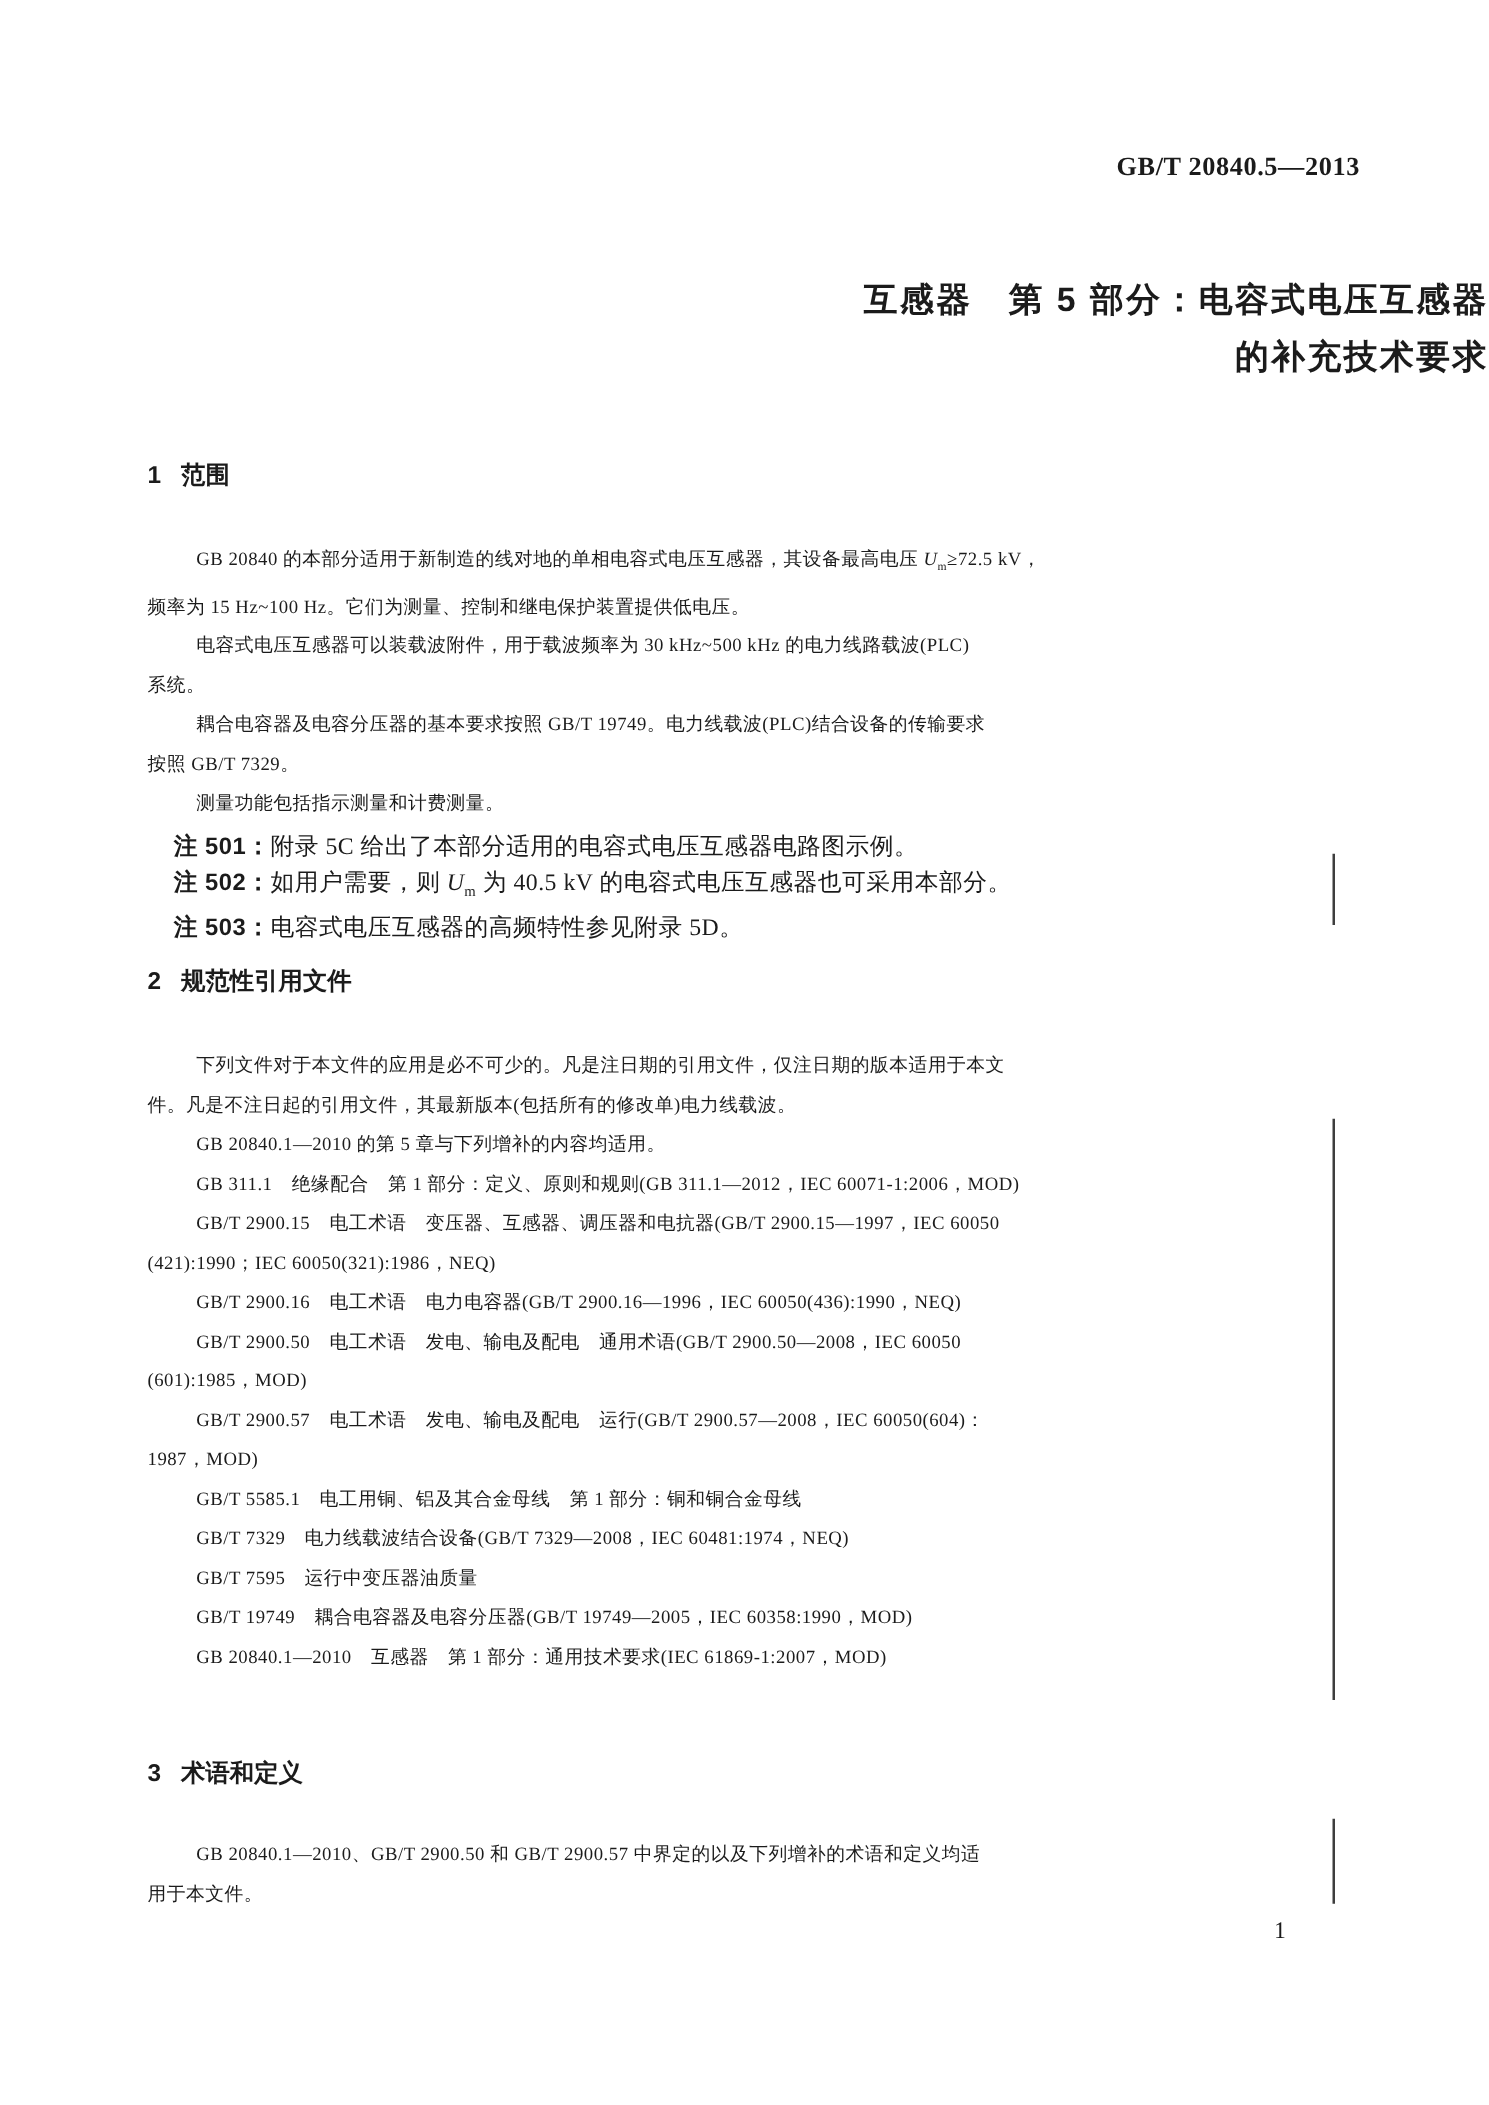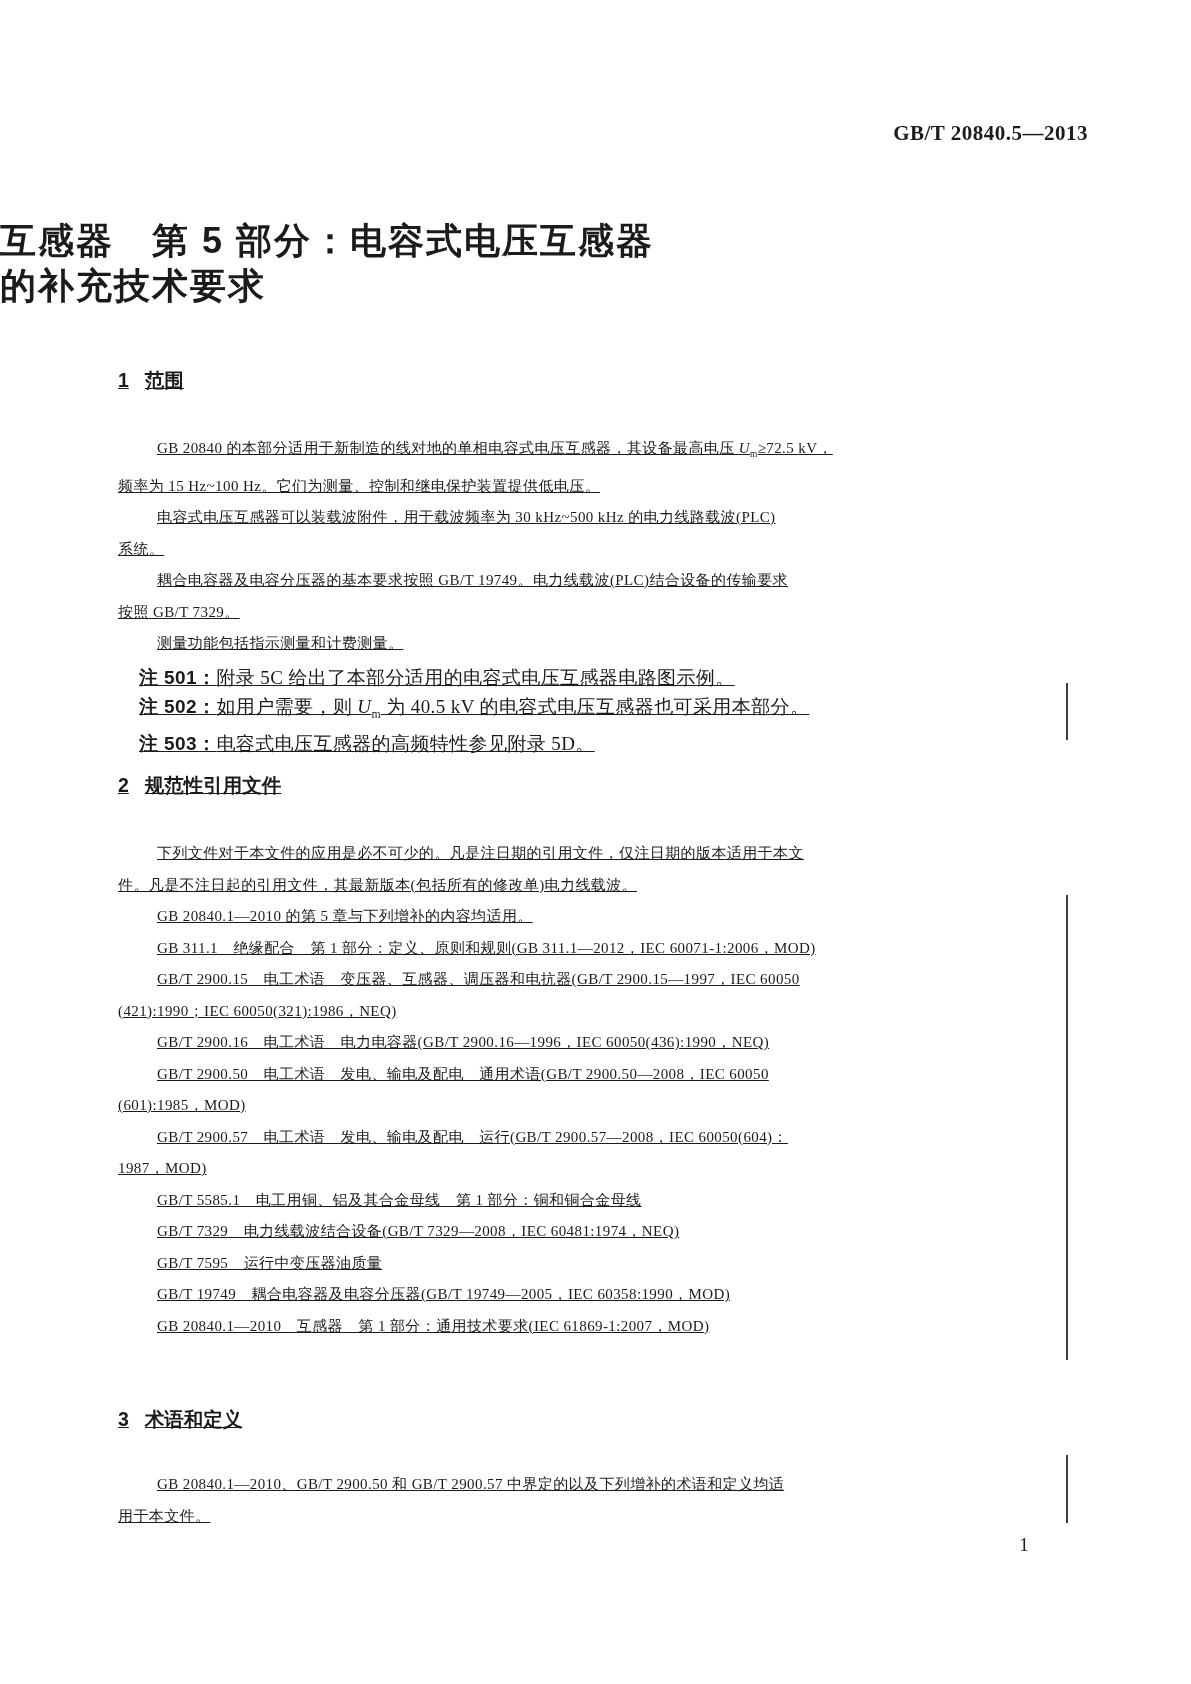--- a/index.html
+++ b/index.html
@@ -12,26 +12,26 @@
     font-family:"Liberation Serif","DejaVu Serif",serif;
   }
   .hdr-code {
     position:absolute; top:121px; right:103px;
     font-family:"Liberation Serif","DejaVu Serif",serif;
     font-weight:bold; font-size:21px; letter-spacing:0.5px;
     white-space:nowrap;
   }
   .doc-title {
     position:absolute; top:218px; left:0; width:100%;
-    text-align:left;
+    text-align:right;
     font-family:"Liberation Sans","DejaVu Sans",sans-serif;
-    font-weight:bold; font-size:36px; line-height:45px;
+    font-weight:bold; font-size:27px; line-height:45px;
     letter-spacing:2px;
   }
-  .blk { position:absolute; left:118px; width:950px;text-decoration:underline; }
+  .blk { position:absolute; left:118px; width:950px; }
   .heading {
     font-family:"Liberation Sans","DejaVu Sans",sans-serif;
     font-weight:bold; font-size:19.5px; line-height:26px;
     white-space:nowrap;
   }
   .h-num { margin-right:16px; }
   .line {
     font-size:15px; line-height:31.5px;
     letter-spacing:0.4px;
     white-space:nowrap;

